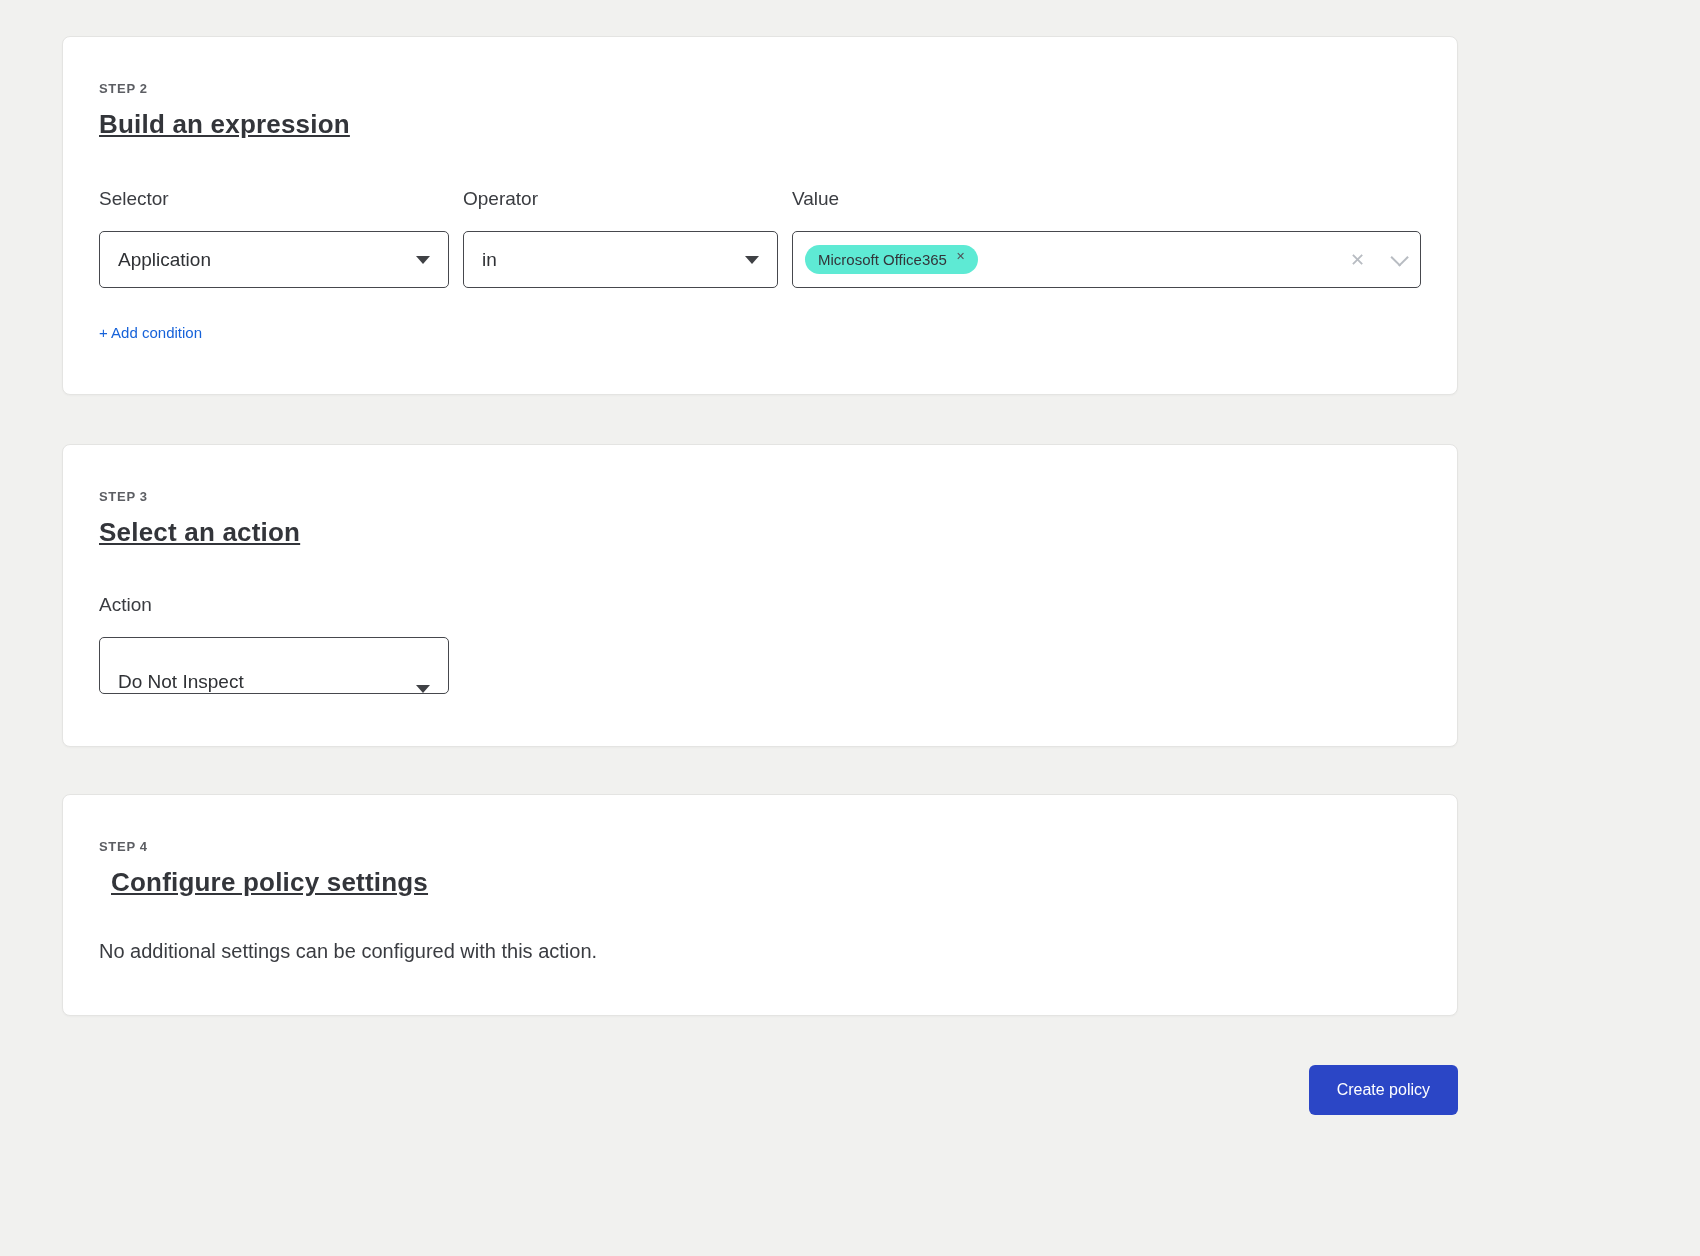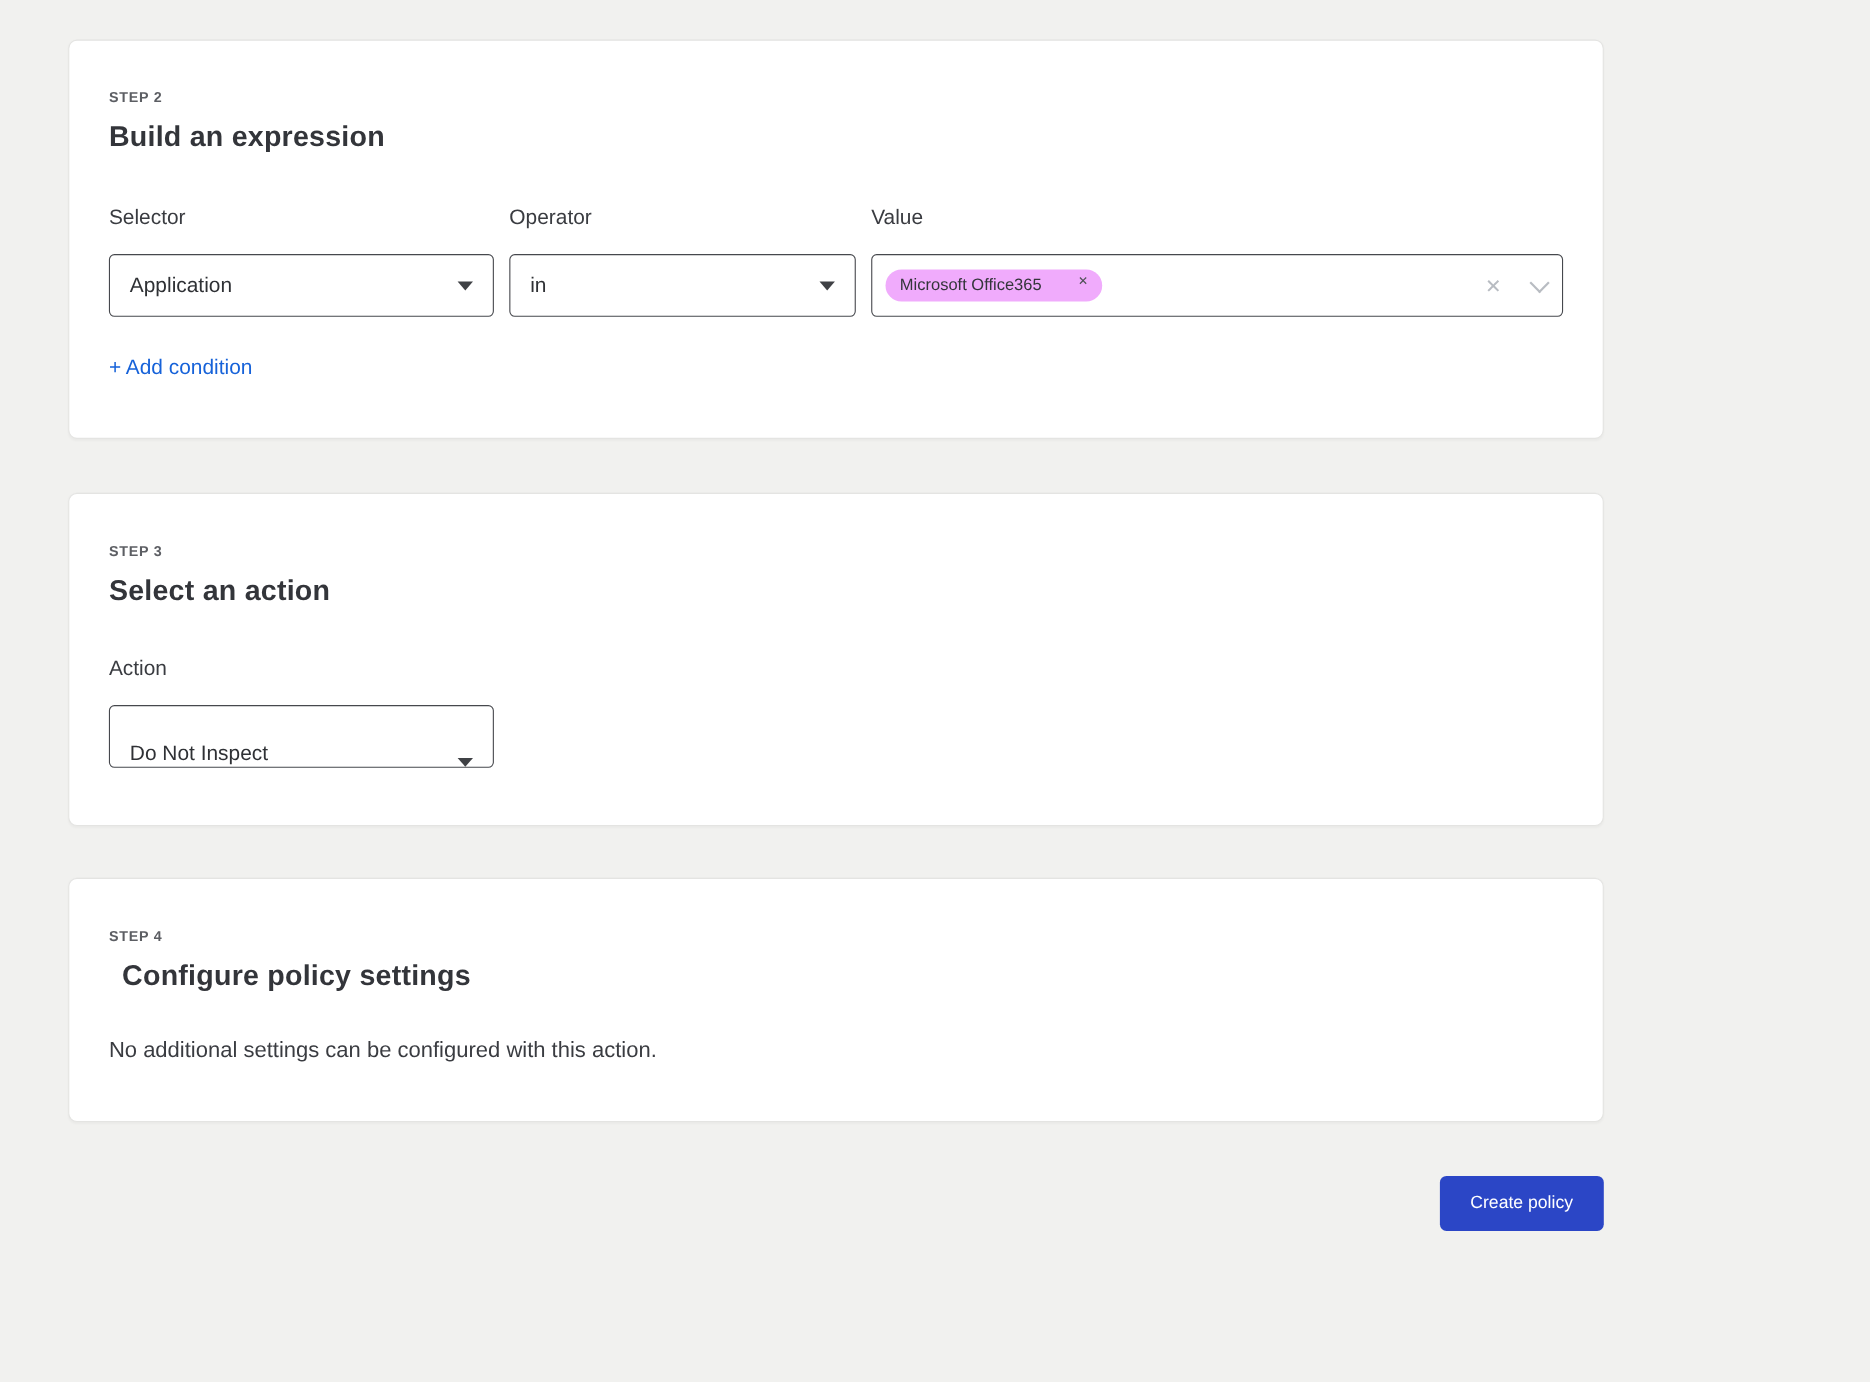--- a/index.html
+++ b/index.html
@@ -34,20 +34,21 @@
     font-weight: 700;
     letter-spacing: 0.7px;
     color: #5c5e63;
     margin-bottom: 13px;
   }
   .card-title {
     font-size: 26px;
     font-weight: 700;
     color: #33353a;
     letter-spacing: 0.2px;
+    text-decoration: underline;
   }
   .form-row {
     display: flex;
     gap: 14px;
     margin-top: 48px;
   }
   .field-group { display: flex; flex-direction: column; }
   .fg-selector { width: 350px; flex: 0 0 auto; }
   .fg-operator { width: 315px; flex: 0 0 auto; }
   .fg-value { flex: 1 1 auto; min-width: 0; }
@@ -76,27 +77,26 @@
     border-right: 7px solid transparent;
     border-top: 8px solid #3f4145;
     margin-left: 14px;
     flex: 0 0 auto;
   }
   .value-box { padding: 0 16px 0 12px; }
   .value-tags { flex: 1 1 auto; display: flex; align-items: center; gap: 8px; min-width: 0; }
   .tag {
     display: inline-flex;
     align-items: flex-start;
-    background: #f0abfc;
+    background: #5eead4;
     border-radius: 15px;
     padding: 6px 13px;
     font-size: 15px;
     color: #33353a;
     white-space: nowrap;
-    gap: 24px;
   }
   .tag-remove {
     margin-left: 9px;
     font-size: 11px;
     color: #505257;
     cursor: pointer;
     line-height: 1;
   }
   .value-controls { display: flex; align-items: center; gap: 26px; flex: 0 0 auto; }
   .clear-x {
@@ -108,21 +108,21 @@
   .chev {
     width: 11px; height: 11px;
     border-right: 2px solid #b8bcc2;
     border-bottom: 2px solid #b8bcc2;
     transform: rotate(45deg) translateY(-3px);
     cursor: pointer;
   }
   .add-condition {
     display: inline-block;
     margin-top: 36px;
-    font-size: 19px;
+    font-size: 15px;
     color: var(--link, #1662d9);
     cursor: pointer;
     text-decoration: none;
   }
   .action-block { margin-top: 46px; }
   .note-text {
     margin-top: 42px;
     font-size: 20px;
     color: #3a3c41;
   }

